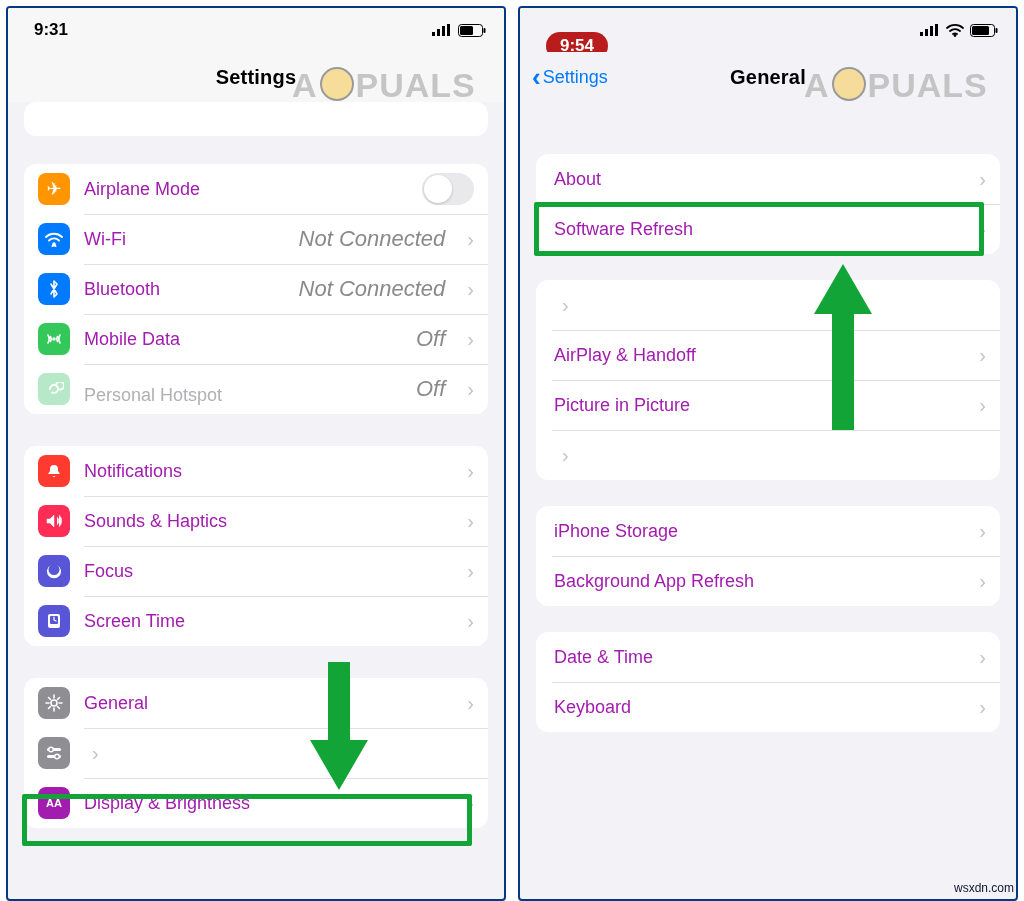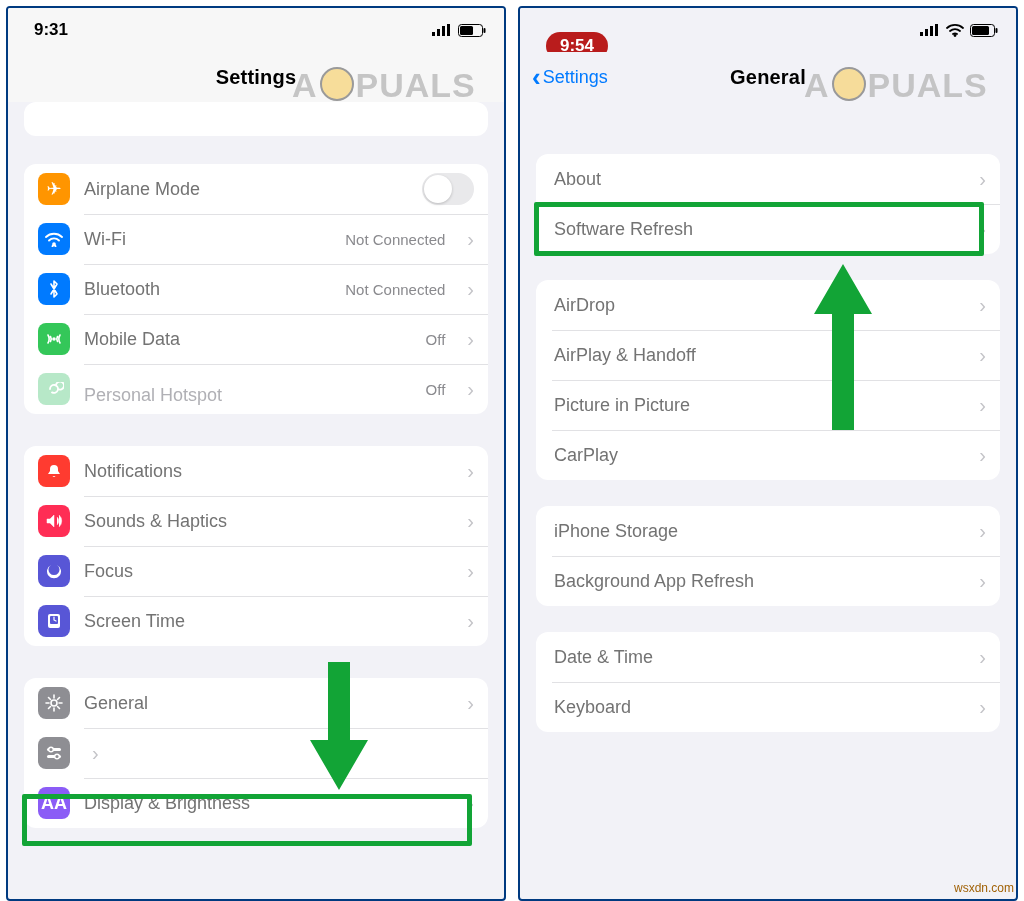--- a/index.html
+++ b/index.html
@@ -112,26 +112,27 @@
     display: flex;
     align-items: center;
     justify-content: center;
     font-size: 18px;
     color: #fff;
     flex-shrink: 0;
   }
   .label {
     flex: 1;
     font-size: 18px;
-    color: #737373;
+    color: #a21caf;
   }
   .label.muted { color: #b0b0b5; margin-top: 12px; }
   .value {
-    font-size: 15px;
+    font-size: 22px;
     color: #8a8a8e;
+    font-style: italic;
   }
   .chevron {
     color: #c4c4c8;
     font-size: 20px;
     margin-left: 8px;
     font-weight: 300;
   }
   .toggle {
     width: 52px;
     height: 32px;
@@ -186,21 +187,21 @@
     border: 2px solid #8a8a8a;
     position: relative;
     top: -2px;
   }
   .signal svg, .wifi svg, .battery svg { display: block; }
   .footer-url {
     position: absolute;
     bottom: 6px;
     right: 10px;
     font-size: 12px;
-    color: #a16207;
+    color: #0f172a;
     font-family: Arial, sans-serif;
   }
 </style>
 </head>
 <body>
 
 <div class="container">
 
   <div class="phone">
     <div class="status-bar light">
@@ -341,21 +342,21 @@
             <svg width="18" height="18" viewBox="0 0 18 18">
                 <rect x="2" y="4" width="14" height="3" rx="1.5" fill="#fff"></rect>
                 <rect x="2" y="11" width="14" height="3" rx="1.5" fill="#fff"></rect>
                 <circle cx="6" cy="5.5" r="2.3" fill="#8e8e93" stroke="#fff" stroke-width="1.4"></circle>
                 <circle cx="12" cy="12.5" r="2.3" fill="#8e8e93" stroke="#fff" stroke-width="1.4"></circle>
               </svg>
           </div>
           <div class="chevron">›</div>
         </div>
         <div class="row">
-          <div class="icon" style="background:#8b5cf6;font-size:18px;font-weight:700">AA</div>
+          <div class="icon" style="background:#a21caf;font-size:11px;font-weight:700">AA</div>
           <div class="label">Display &amp; Brightness</div>
           <div class="chevron">›</div>
         </div>
       </div>
 
       <div class="highlight-box" style="left:14px; top:692px; width:450px; height:52px;"></div>
       <svg class="arrow-down" style="left:300px; top:560px;" width="62" height="130" viewBox="0 0 62 130">
         <path d="M20 0 h22 v78 h18 L31 128 L2 78 h18 z" fill="#12a436"></path>
       </svg>
     </div>
@@ -408,33 +409,31 @@
           <div class="chevron">›</div>
         </div>
         <div class="row no-icon">
           <div class="label">Software Refresh</div>
           <div class="chevron">›</div>
         </div>
       </div>
 
       <div class="group tight">
         <div class="row no-icon">
-          <div class="label">AirDrop</div>
           <div class="chevron">›</div>
         </div>
         <div class="row no-icon">
           <div class="label">AirPlay &amp; Handoff</div>
           <div class="chevron">›</div>
         </div>
         <div class="row no-icon">
           <div class="label">Picture in Picture</div>
           <div class="chevron">›</div>
         </div>
         <div class="row no-icon">
-          <div class="label">CarPlay</div>
           <div class="chevron">›</div>
         </div>
       </div>
 
       <div class="group tight">
         <div class="row no-icon">
           <div class="label">iPhone Storage</div>
           <div class="chevron">›</div>
         </div>
         <div class="row no-icon">

